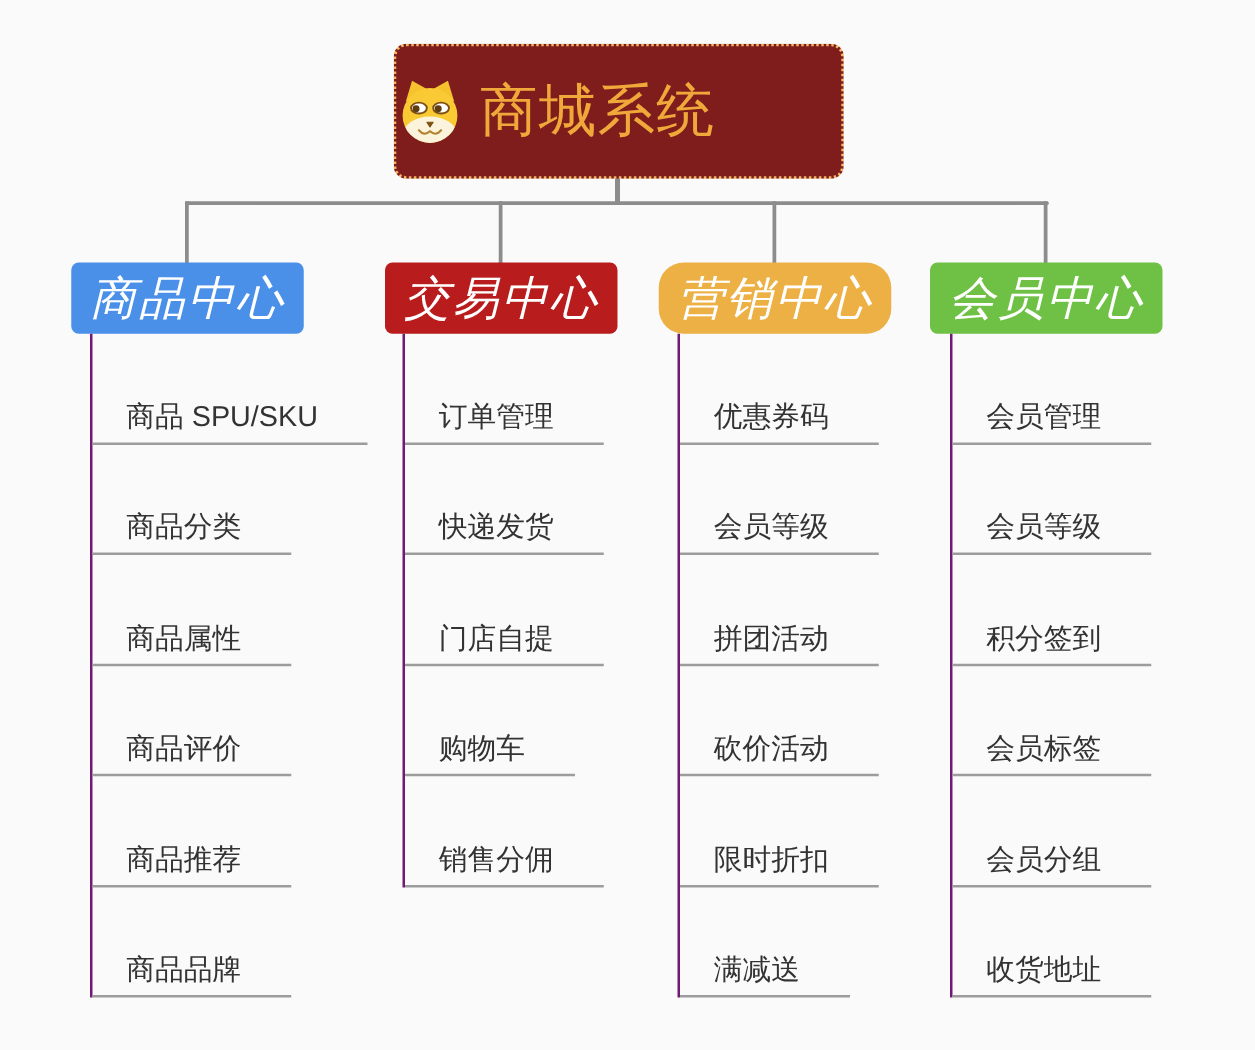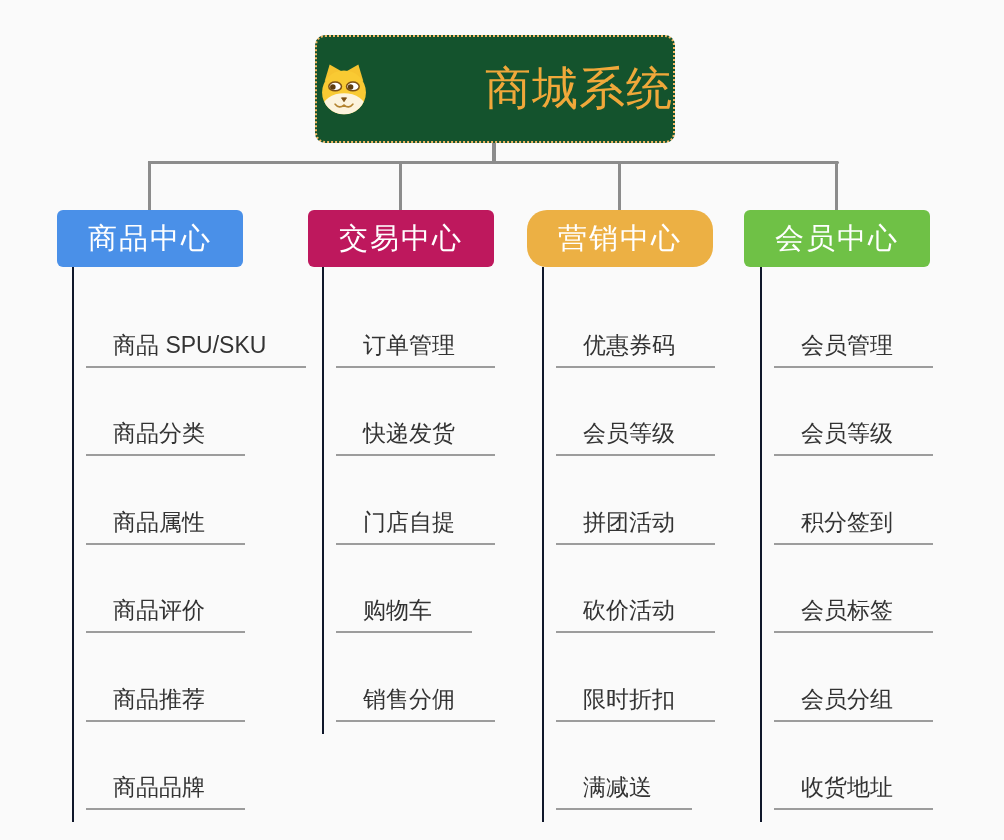--- a/index.html
+++ b/index.html
@@ -7,34 +7,34 @@
           font-family:"Liberation Sans","DejaVu Sans",sans-serif;}
 
   
   .conn{position:absolute;background:#8c8c8c;}
   .conn.stub{left:492px;top:142px;width:4px;height:22px;}
   .conn.bus{left:148px;top:161px;width:691px;height:3px;border-radius:2px;}
   .conn.drop{top:161px;width:3px;height:50px;}
   .conn.d0{left:148px}.conn.d1{left:399px}.conn.d2{left:618px}.conn.d3{left:835px}
 
   
-  #root-node{position:absolute;left:315px;top:35px;width:360px;height:108px;background:#14532d;
+  #root-node{position:absolute;left:315px;top:35px;width:360px;height:108px;background:#7f1d1d;
              border:2px dotted #f3b763;border-radius:10px;box-sizing:border-box;
-             display:flex;align-items:center;justify-content:space-between;gap:13px;}
+             display:flex;align-items:center;justify-content:flex-start;gap:13px;}
   #root-title{font-size:46px;color:#f0a83a;letter-spacing:1px;white-space:nowrap;}
 
   
   .branch-box{position:absolute;top:210px;width:186px;height:57px;border-radius:6px;
               display:flex;align-items:center;justify-content:center;
-              color:#ffffff;font-size:29px;letter-spacing:2px;white-space:nowrap;}
+              color:#ffffff;font-size:37px;letter-spacing:2px;white-space:nowrap;font-style:italic;}
   .branch-box.b0{left:57px}.branch-box.b1{left:308px}.branch-box.b2{left:527px}.branch-box.b3{left:744px}
 
   
-  .branch-col{position:absolute;top:267px;margin:0;padding:12px;list-style:none;
-              border-left:2px solid #0f172a;}
+  .branch-col{position:absolute;top:267px;margin:0;padding:0;list-style:none;
+              border-left:2px solid #701a75;}
   .branch-col.b0{left:72px}.branch-col.b1{left:322px}.branch-col.b2{left:542px}.branch-col.b3{left:760px}
   .child-item{height:88.5px;box-sizing:border-box;display:flex;align-items:flex-end;
               width:fit-content;white-space:nowrap;border-bottom:2px solid #9c9c9c;
               padding:0 40px 9px 27px;font-size:23px;color:#333333;line-height:1;}
 </style>
 </head>
 <body>
 
 <div id="canvas">
 
@@ -67,21 +67,21 @@
   <div id="branches">
       <div class="branch-box b0" style="background: rgb(74, 144, 232);">商品中心</div>
       <ul class="branch-col b0">
         <li class="child-item">商品 SPU/SKU</li>
         <li class="child-item">商品分类</li>
         <li class="child-item">商品属性</li>
         <li class="child-item">商品评价</li>
         <li class="child-item">商品推荐</li>
         <li class="child-item">商品品牌</li>
       </ul>
-      <div class="branch-box b1" style="background: #be185d;">交易中心</div>
+      <div class="branch-box b1" style="background: #b91c1c;">交易中心</div>
       <ul class="branch-col b1">
         <li class="child-item">订单管理</li>
         <li class="child-item">快递发货</li>
         <li class="child-item">门店自提</li>
         <li class="child-item">购物车</li>
         <li class="child-item">销售分佣</li>
       </ul>
       <div class="branch-box b2" style="background: rgb(236, 176, 68); border-radius: 20px;">营销中心</div>
       <ul class="branch-col b2">
         <li class="child-item">优惠券码</li>

